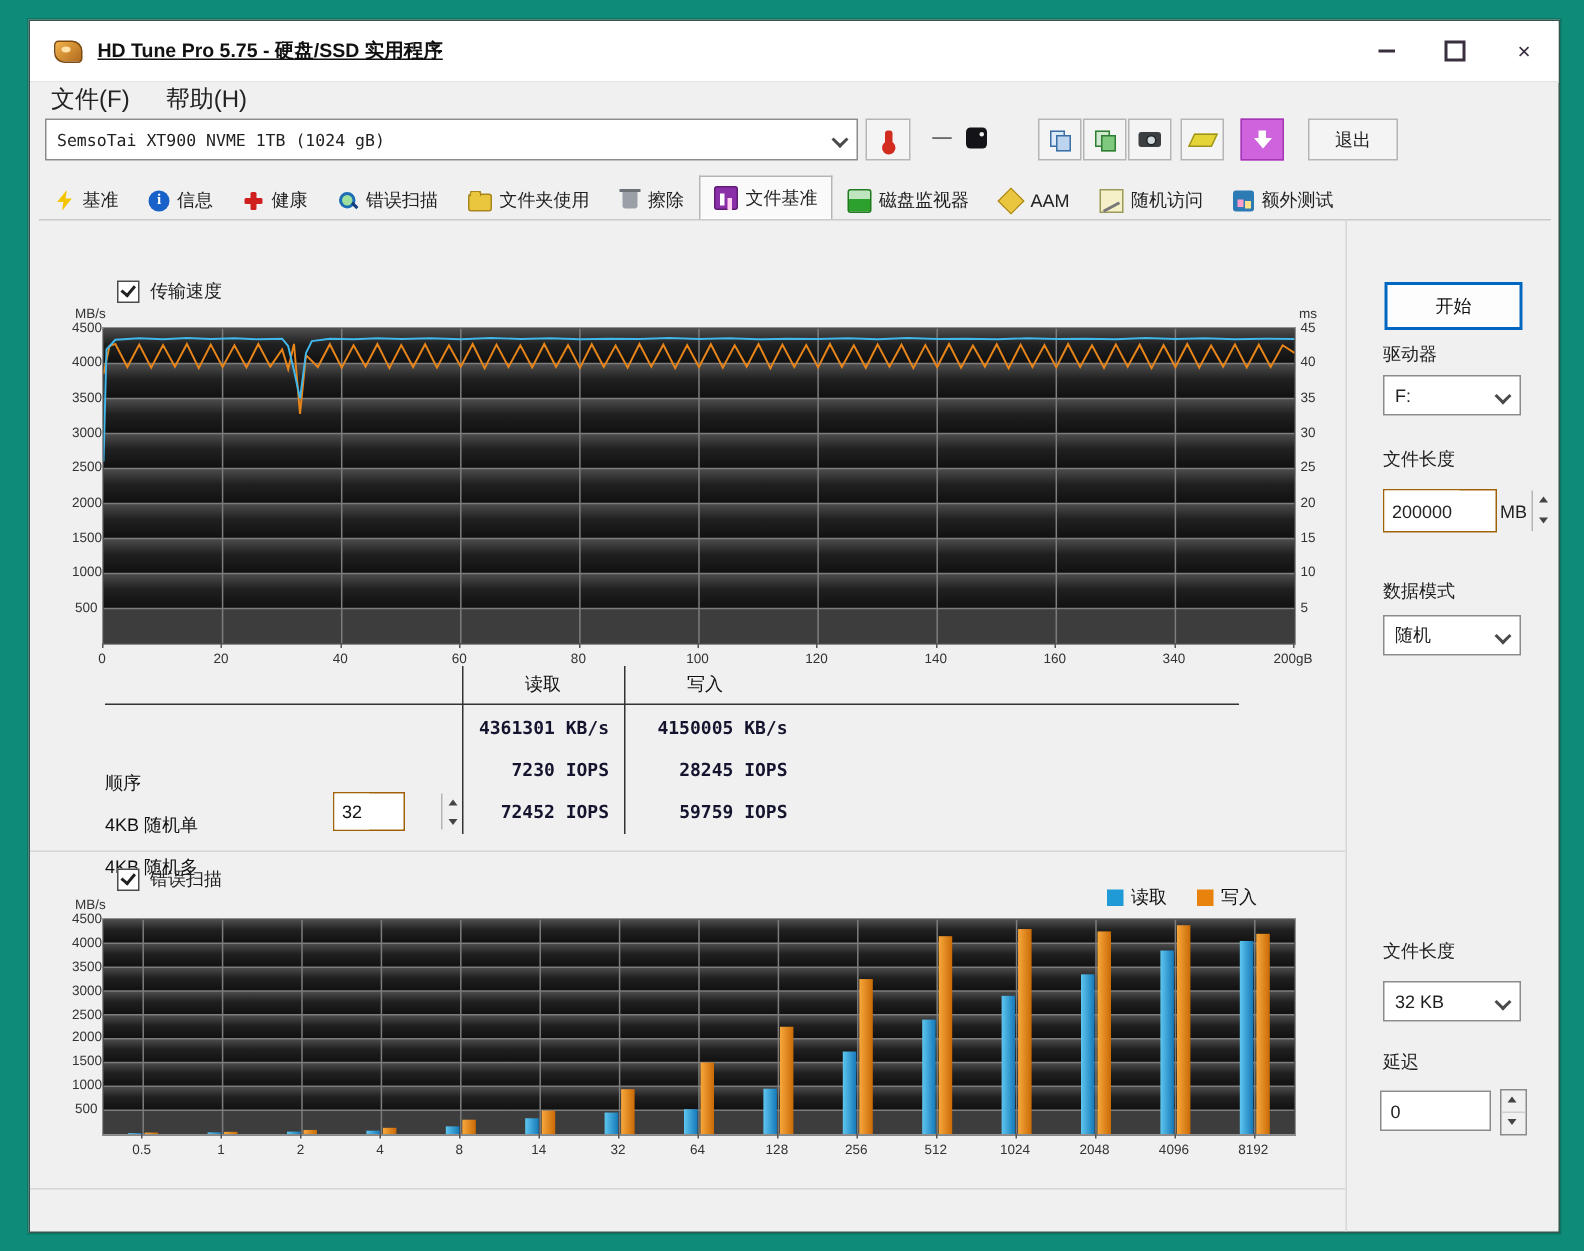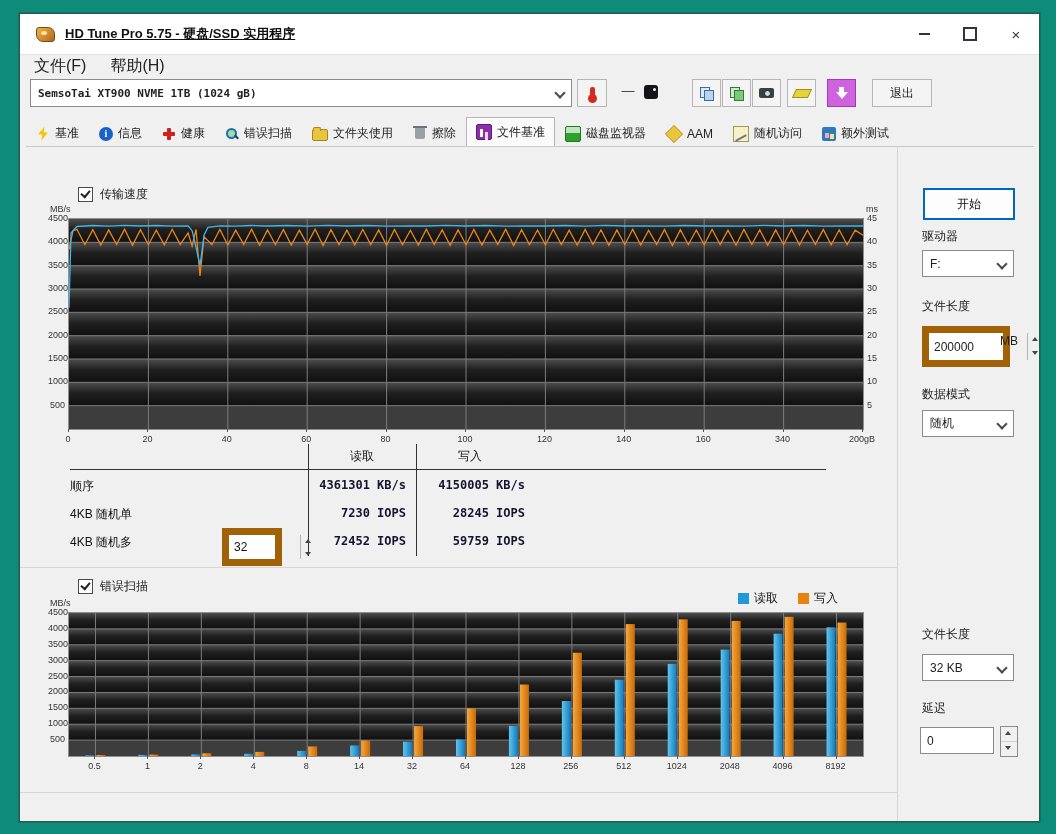--- a/index.html
+++ b/index.html
@@ -25,21 +25,21 @@
            font-size:16px;color:#222;}
   .menu-item{padding:2px 10px;margin-left:4px;}
   
   .toolbar{position:absolute;left:0;top:63px;width:100%;height:36px;}
   .combo{background:#fff;border:1px solid #8b8b8b;display:flex;align-items:center;position:absolute;}
   .combo .ctext{flex:1;padding:0 7px;white-space:nowrap;overflow:hidden;}
   .chev{width:8px;height:8px;margin-right:7px;position:relative;}
   .chev:after{content:"";position:absolute;left:0;top:0;width:6px;height:6px;border-right:2px solid #4a4a4a;
               border-bottom:2px solid #4a4a4a;transform:rotate(45deg);}
   .drive-combo{left:10px;top:2px;width:540px;height:26px;font-family:"DejaVu Sans Mono",monospace;
-               font-size:11px;font-weight:bold;color:#222;}
+               font-size:11px;font-weight:normal;color:#222;}
   .tbtn{position:absolute;top:2px;height:26px;background:#f4f4f4;border:1px solid #b5b5b5;
         display:flex;align-items:center;justify-content:center;}
   .temp-btn{left:557px;width:28px;}
   .i-thermo{width:5px;height:13px;background:#d22c1e;border-radius:2px;position:relative;}
   .i-thermo:after{content:"";position:absolute;left:-2px;bottom:-3px;width:9px;height:9px;border-radius:50%;
         background:#d22c1e;}
   .temp-val{position:absolute;left:596px;top:6px;width:24px;text-align:center;font-size:13px;color:#333;}
   .i-chip{position:absolute;left:624px;top:8px;width:14px;height:14px;background:#141418;border-radius:3px;}
   .i-chip:after{content:"";position:absolute;right:2px;top:3px;width:3px;height:3px;background:#eee;border-radius:50%;}
   .grp1{left:672px;width:27px;} .grp2{left:702px;width:27px;} .grp3{left:732px;width:27px;}
@@ -102,24 +102,24 @@
   .chart-wrap{position:absolute;}
   .plot{position:absolute;background:#101010;border:1px solid #8f8f8f;}
   .tick{position:absolute;font-size:9px;color:#333;line-height:10px;}
   .unitlbl{position:absolute;font-size:9px;color:#333;}
   .tickmark{position:absolute;width:1px;height:3px;background:#555;}
   
   .rtable{position:absolute;left:0;top:296px;width:877px;height:125px;font-size:12px;}
   .rt-vline{position:absolute;top:2px;width:1px;height:112px;background:#333;}
   .rt-hline{position:absolute;left:50px;top:27px;width:756px;height:1px;background:#333;}
   .rt-h{position:absolute;top:6px;text-align:center;width:90px;}
-  .rt-label{position:absolute;left:50px;width:150px;}
+  .rt-label{position:absolute;left:50px;width:150px;margin-top:36px;}
   .rt-val{position:absolute;text-align:right;font-family:"DejaVu Sans Mono",monospace;
           font-weight:bold;font-size:12px;color:#14142e;white-space:nowrap;}
-  .spinbox{position:absolute;display:flex;background:#fff;border:7px solid #a16207;gap:48px;}
+  .spinbox{position:absolute;display:flex;background:#fff;border:1px solid #a16207;gap:48px;}
   .spinbox .sval{flex:1;display:flex;align-items:center;padding:0 5px;font-size:12px;background:#fff;}
   .spincol{width:15px;display:flex;flex-direction:column;border-left:1px solid #b5b5b5;}
   .spincol .sb{flex:1;background:#f0f0f0;position:relative;border-bottom:1px solid #cfcfcf;}
   .spincol .sb:last-child{border-bottom:none;}
   .sb:after{content:"";position:absolute;left:4px;top:4px;border-left:3px solid transparent;
             border-right:3px solid transparent;}
   .sb.up:after{border-bottom:4px solid #444;}
   .sb.dn:after{border-top:4px solid #444;}
   
   .legend{position:absolute;left:718px;top:444px;display:flex;gap:20px;font-size:12px;align-items:center;}

